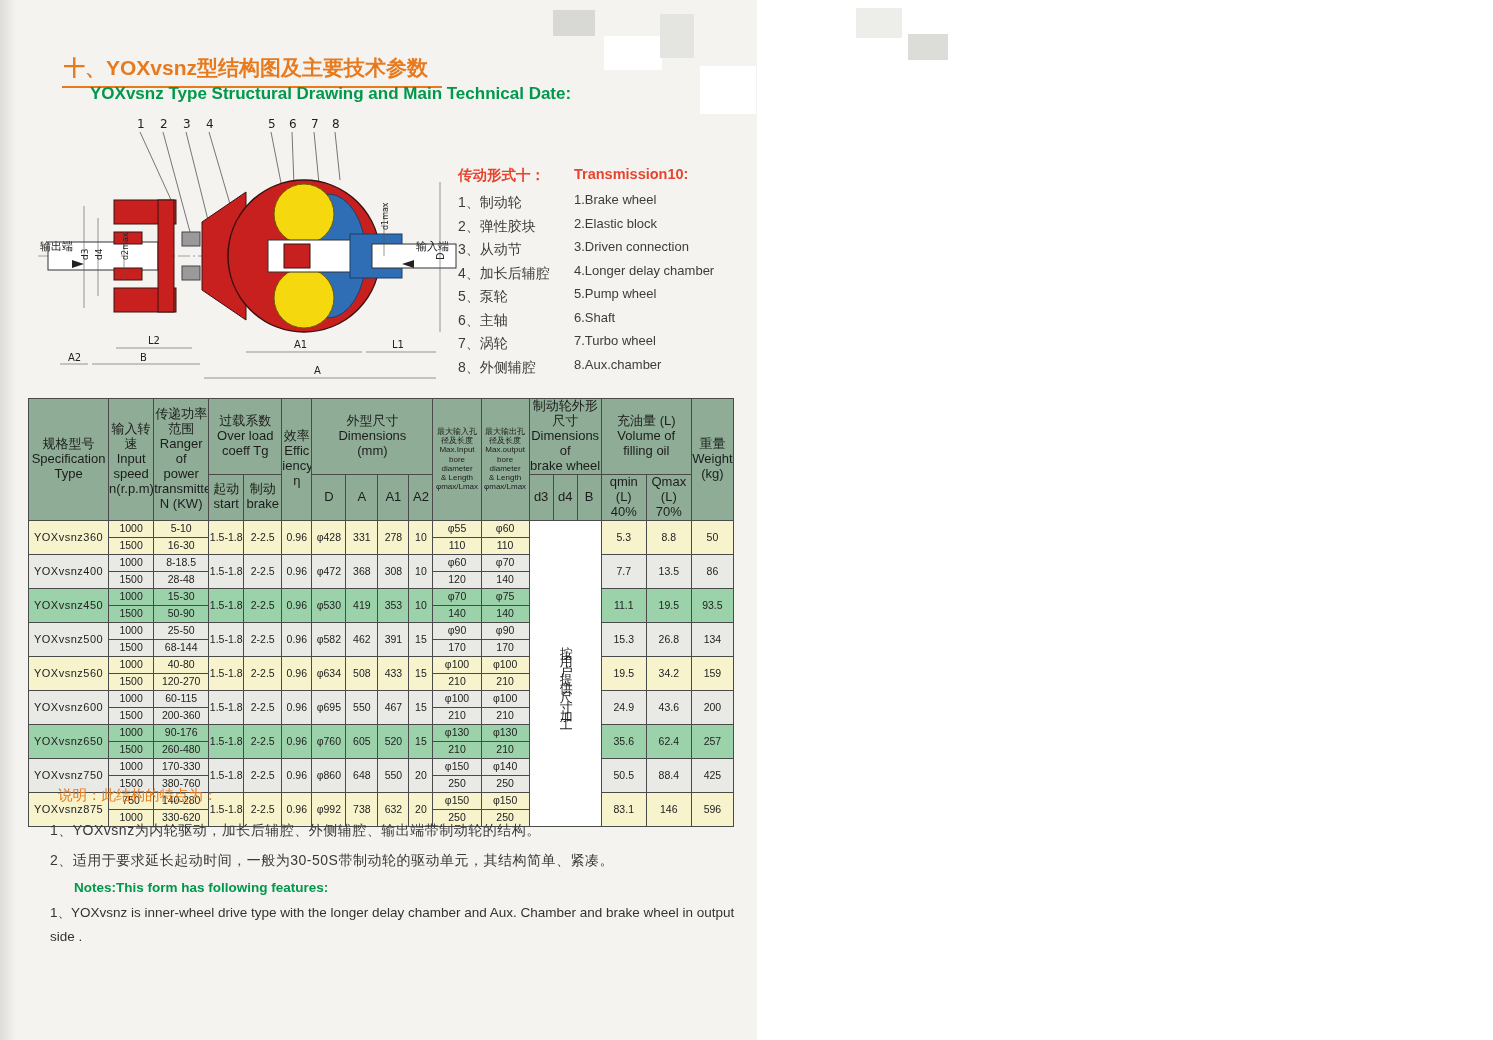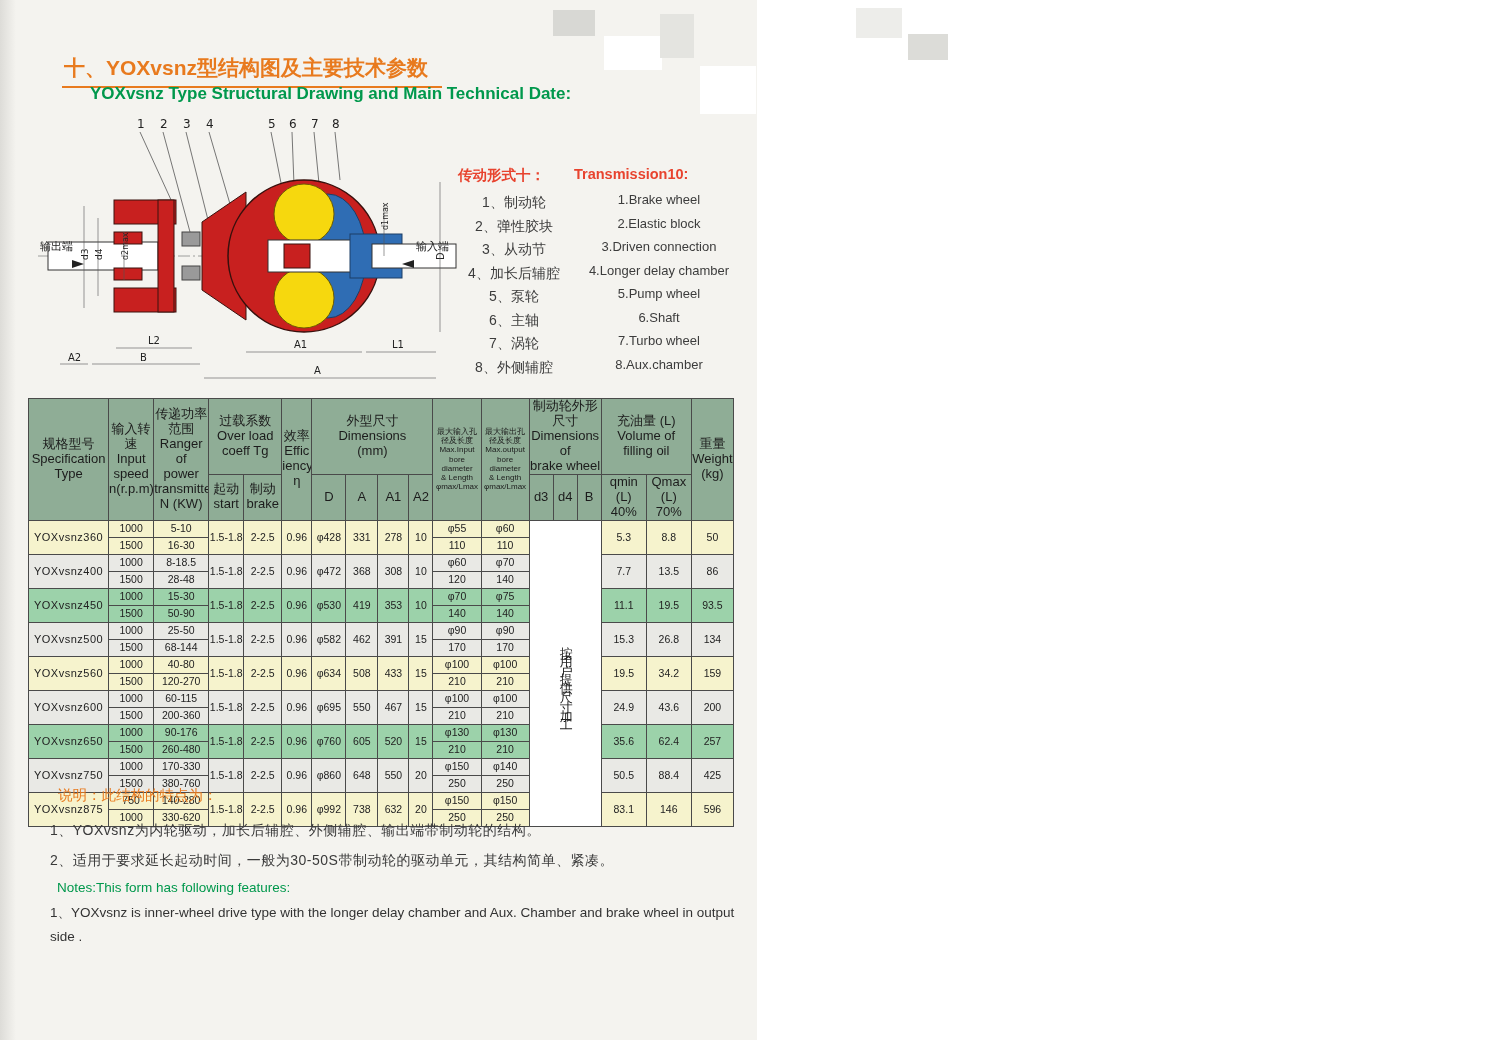--- a/index.html
+++ b/index.html
@@ -13,28 +13,28 @@
   
   #l-title-cn{position:absolute;left:62px;top:54px;font-size:21px;font-weight:bold;color:#e87a1e;
         border-bottom:2px solid #e87a1e;padding:0 14px 4px 2px;}
   #l-title-en{position:absolute;left:90px;top:84px;font-size:17px;font-weight:bold;color:#00984c;}
 
   
   .legend{position:absolute;top:166px;font-size:14px;color:#3c3c3c;}
   #legend-cn{left:458px;width:112px;}
   #legend-en{left:574px;width:170px;font-size:13px;}
   .legend .lg-title{color:#e8432e;font-weight:bold;font-size:14.5px;margin-bottom:6px;}
-  .legend .lg-item{line-height:23.5px;white-space:nowrap;text-align:center;}
+  .legend .lg-item{line-height:23.5px;white-space:nowrap;}
 
   
   .noteblock{position:absolute;font-size:13px;color:#333;}
   #l-notes{left:50px;top:786px;width:700px;font-size:14px;}
   #l-notes .orange-h{color:#e87a1e;font-size:14.5px;margin-left:8px;margin-bottom:10px;}
   #l-notes .cnote{line-height:30px;color:#3a3a3a;letter-spacing:0.5px;}
-  #l-notes .green-h{color:#00984c;font-weight:normal;margin-left:7px;line-height:26px;font-size:13.5px;}
+  #l-notes .green-h{color:#00984c;font-weight:bold;margin-left:24px;line-height:26px;font-size:13.5px;}
   #l-notes .enote{line-height:24px;font-size:13.5px;white-space:pre-line;}
 
   
   #left-table{position:absolute;left:28px;top:398px;border-collapse:collapse;table-layout:fixed;
         width:706px;font-size:10px;}
   #left-table th,#left-table td{border:1px solid #4a4a4a;text-align:center;vertical-align:middle;
         padding:0;overflow:hidden;white-space:pre-line;line-height:1.15;}
   #left-table thead th{background:#8fad96;font-weight:normal;color:#1c1c1c;font-size:13px;}
   #left-table thead .hr1{height:40px;} #left-table thead .hr2{height:24px;}
   #left-table td{height:16px;font-size:10.5px;}

